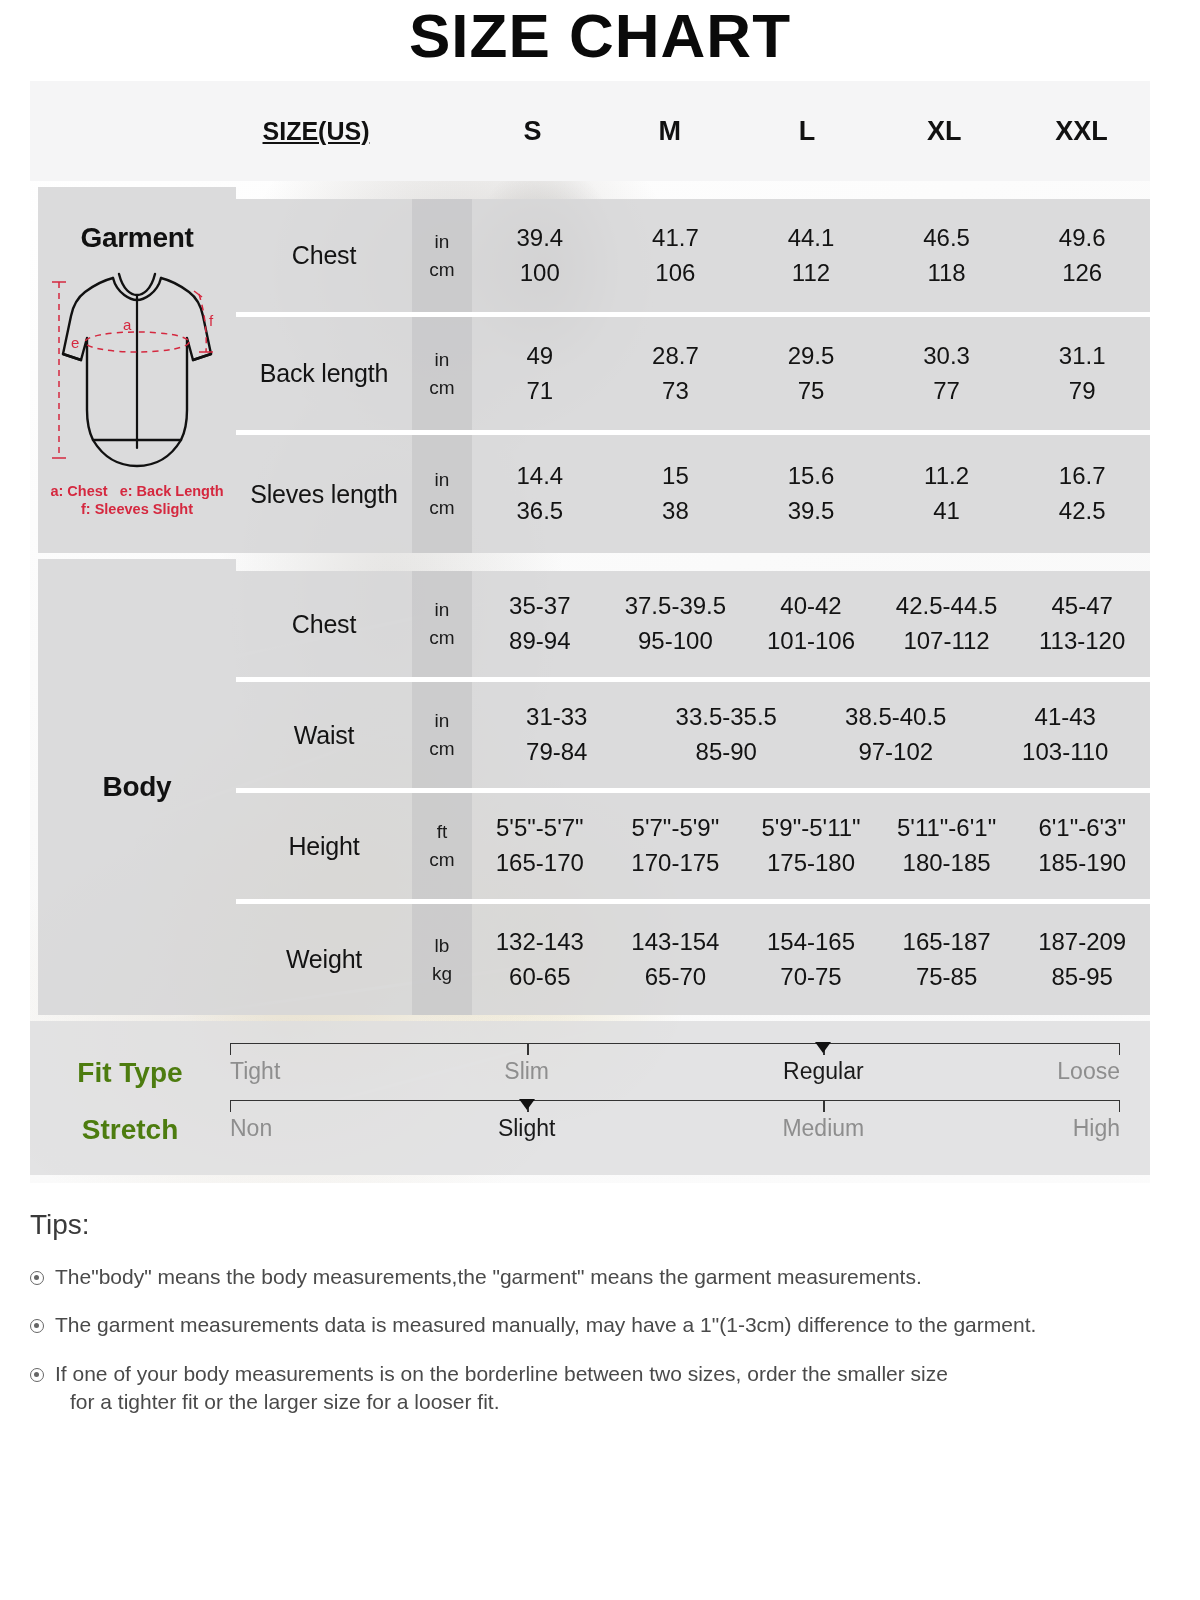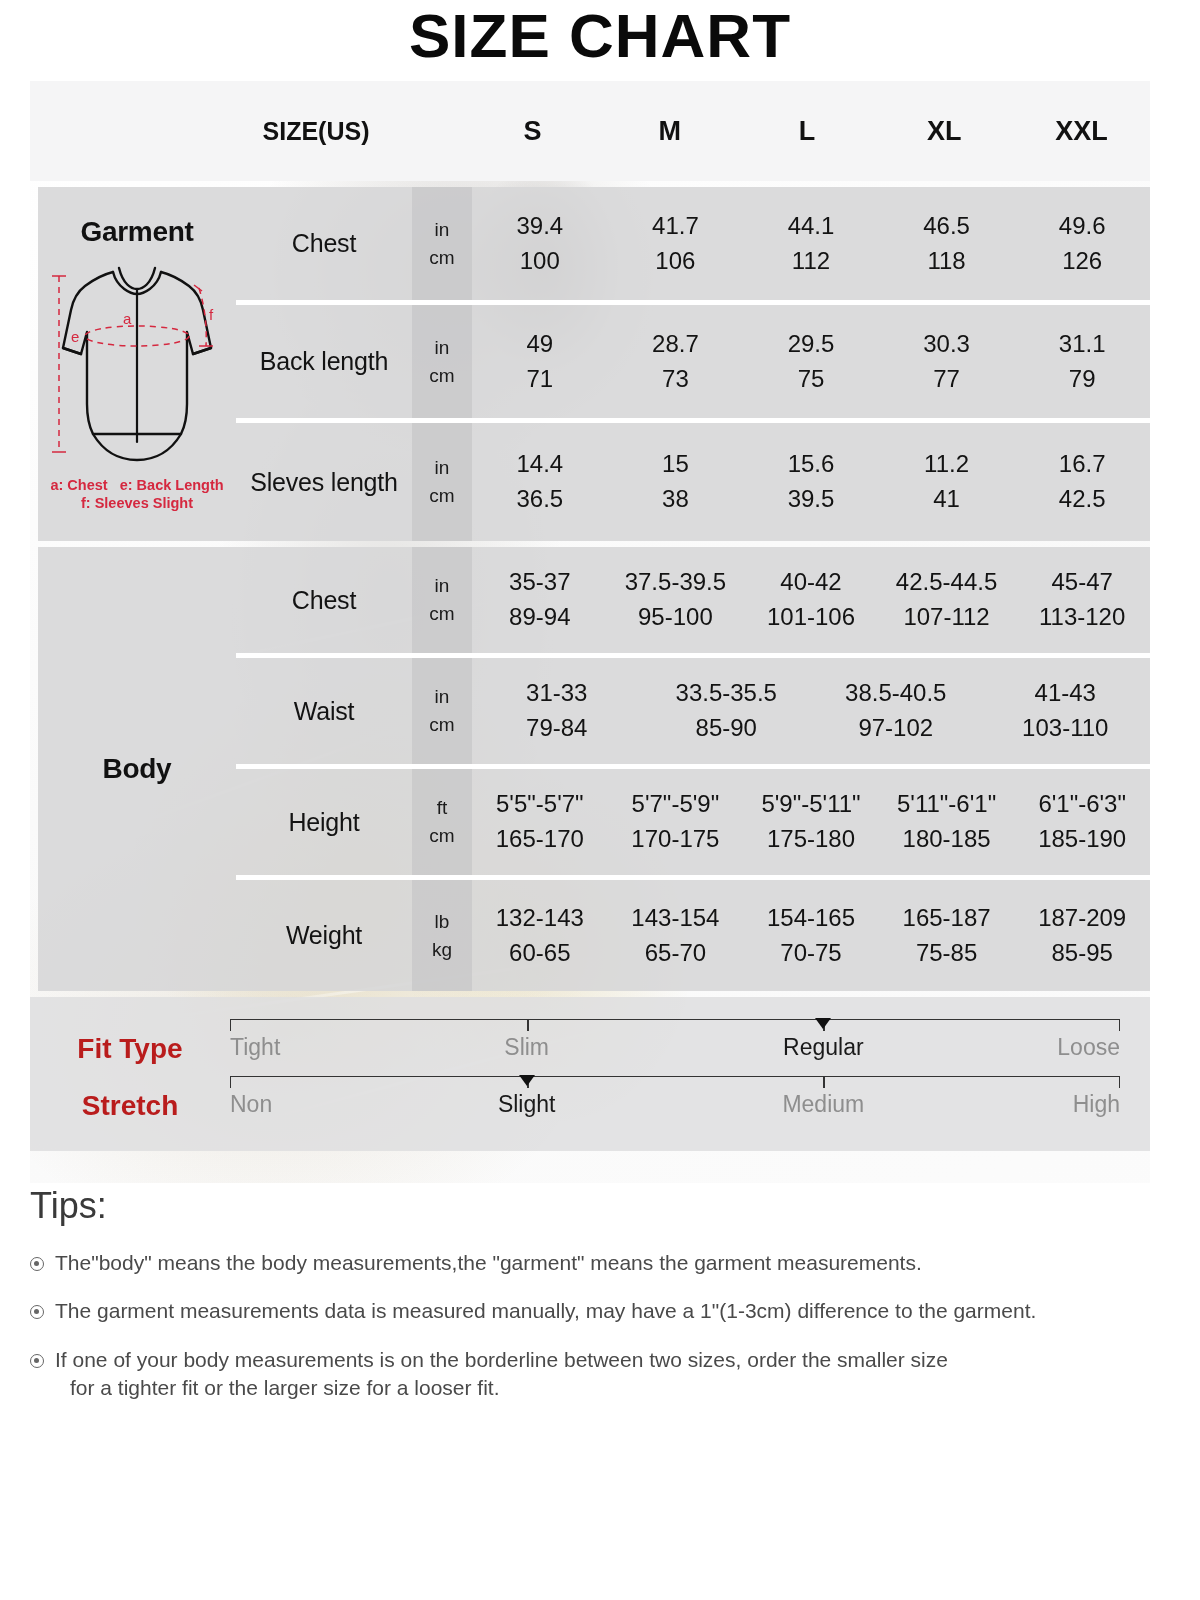--- a/index.html
+++ b/index.html
@@ -73,20 +73,21 @@
     height: 100px;
     align-items: center;
   }
   .h-cat { width: 198px; flex: none; }
   .h-label {
     width: 176px; flex: none;
     text-align: center;
     font-size: 25px;
     font-weight: bold;
     color: #111;
+    text-decoration: underline;
   }
   .h-unit { width: 60px; flex: none; }
   .h-size {
     flex: 1;
     text-align: center;
     font-size: 27px;
     font-weight: bold;
     color: #111;
   }
 
@@ -120,21 +121,21 @@
   .jersey-box { margin-top: 6px; }
   .legend {
     margin-top: 4px;
     text-align: center;
     line-height: 1.22;
     font-size: 14.5px;
     color: #1d1d1d;
   }
   .legend .k { color: #d5283f; font-weight: bold; }
 
-  .rows { flex: 1; display: flex; flex-direction: column; }
+  .rows { flex: 1; display: flex; flex-direction: column; margin-top: 12px; }
   .drow {
     display: flex;
     align-items: center;
     background: rgba(214,214,215,0.88);
     border-bottom: 5px solid #ffffff;
   }
   .drow:last-child { border-bottom: none; }
 
   .r-label {
     width: 176px; flex: none;
@@ -176,21 +177,21 @@
   .scale-row {
     display: flex;
     align-items: flex-start;
     padding: 4px 0;
   }
   .scale-name {
     width: 200px; flex: none;
     text-align: center;
     font-size: 28px;
     font-weight: bold;
-    color: #b91c1c;
+    color: #4d7c0f;
     padding-top: 14px;
   }
   .scale-body { flex: 1; padding-right: 30px; position: relative; }
   .scale-line {
     position: relative;
     height: 12px;
     border-top: 1.6px solid #333;
     border-left: 1.6px solid #333;
     border-right: 1.6px solid #333;
   }
@@ -228,21 +229,21 @@
   .slabel.last { transform: none; right: 0; left: auto !important; }
 
   
   .tips {
     position: relative;
     z-index: 2;
     margin: 34px 30px 0 30px;
     width: 1140px;
   }
   .tips-head {
-    font-size: 36px;
+    font-size: 28px;
     color: #3a3a3a;
     margin-bottom: 22px;
   }
   .tip {
     display: flex;
     align-items: flex-start;
     margin-bottom: 20px;
     font-size: 21px;
     color: #4a4a4a;
     line-height: 1.35;

